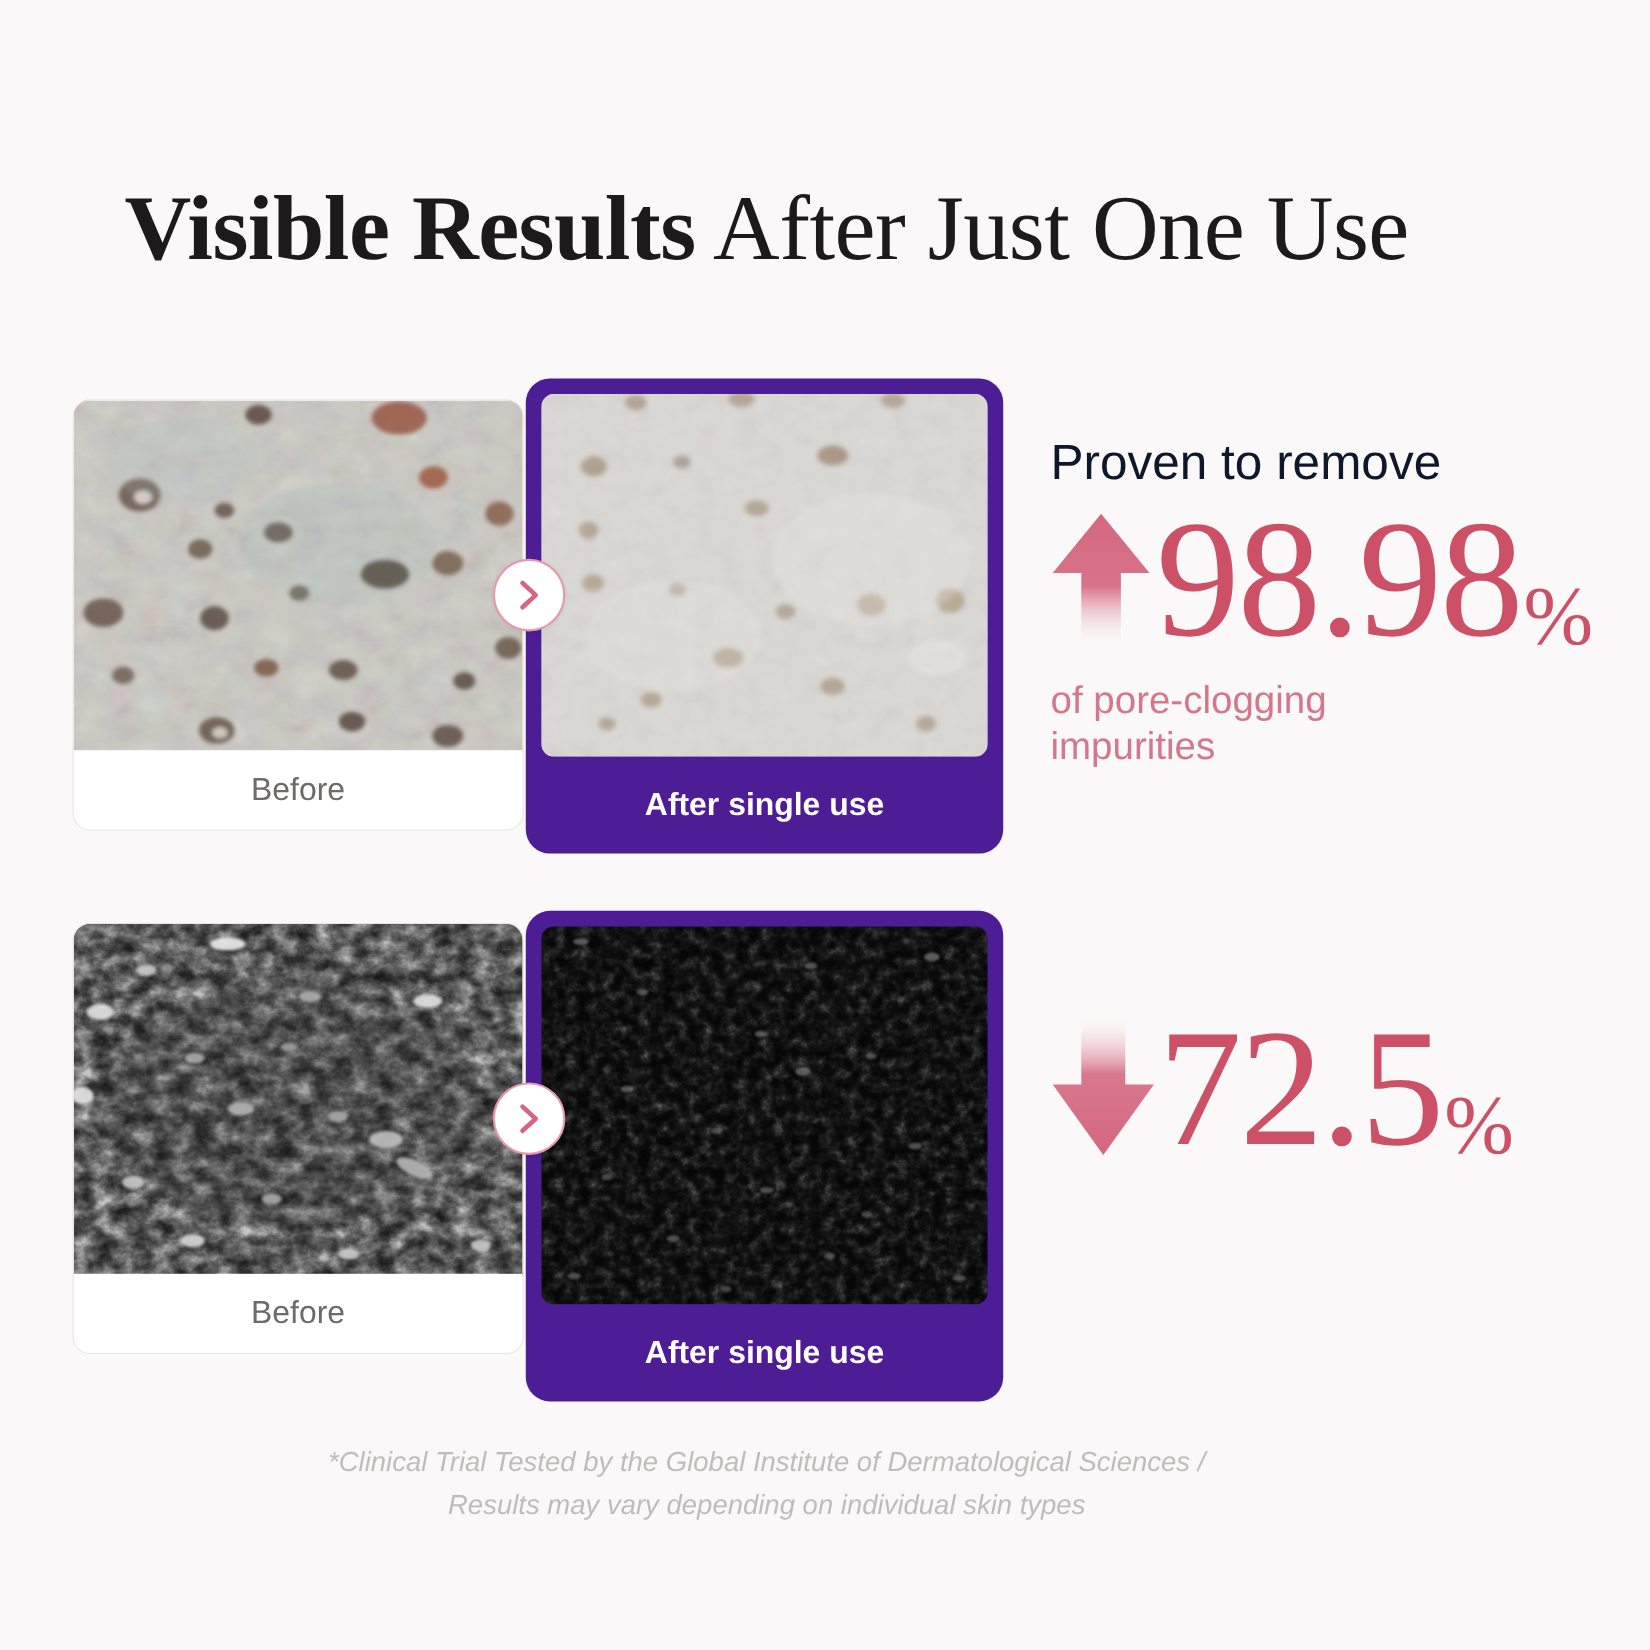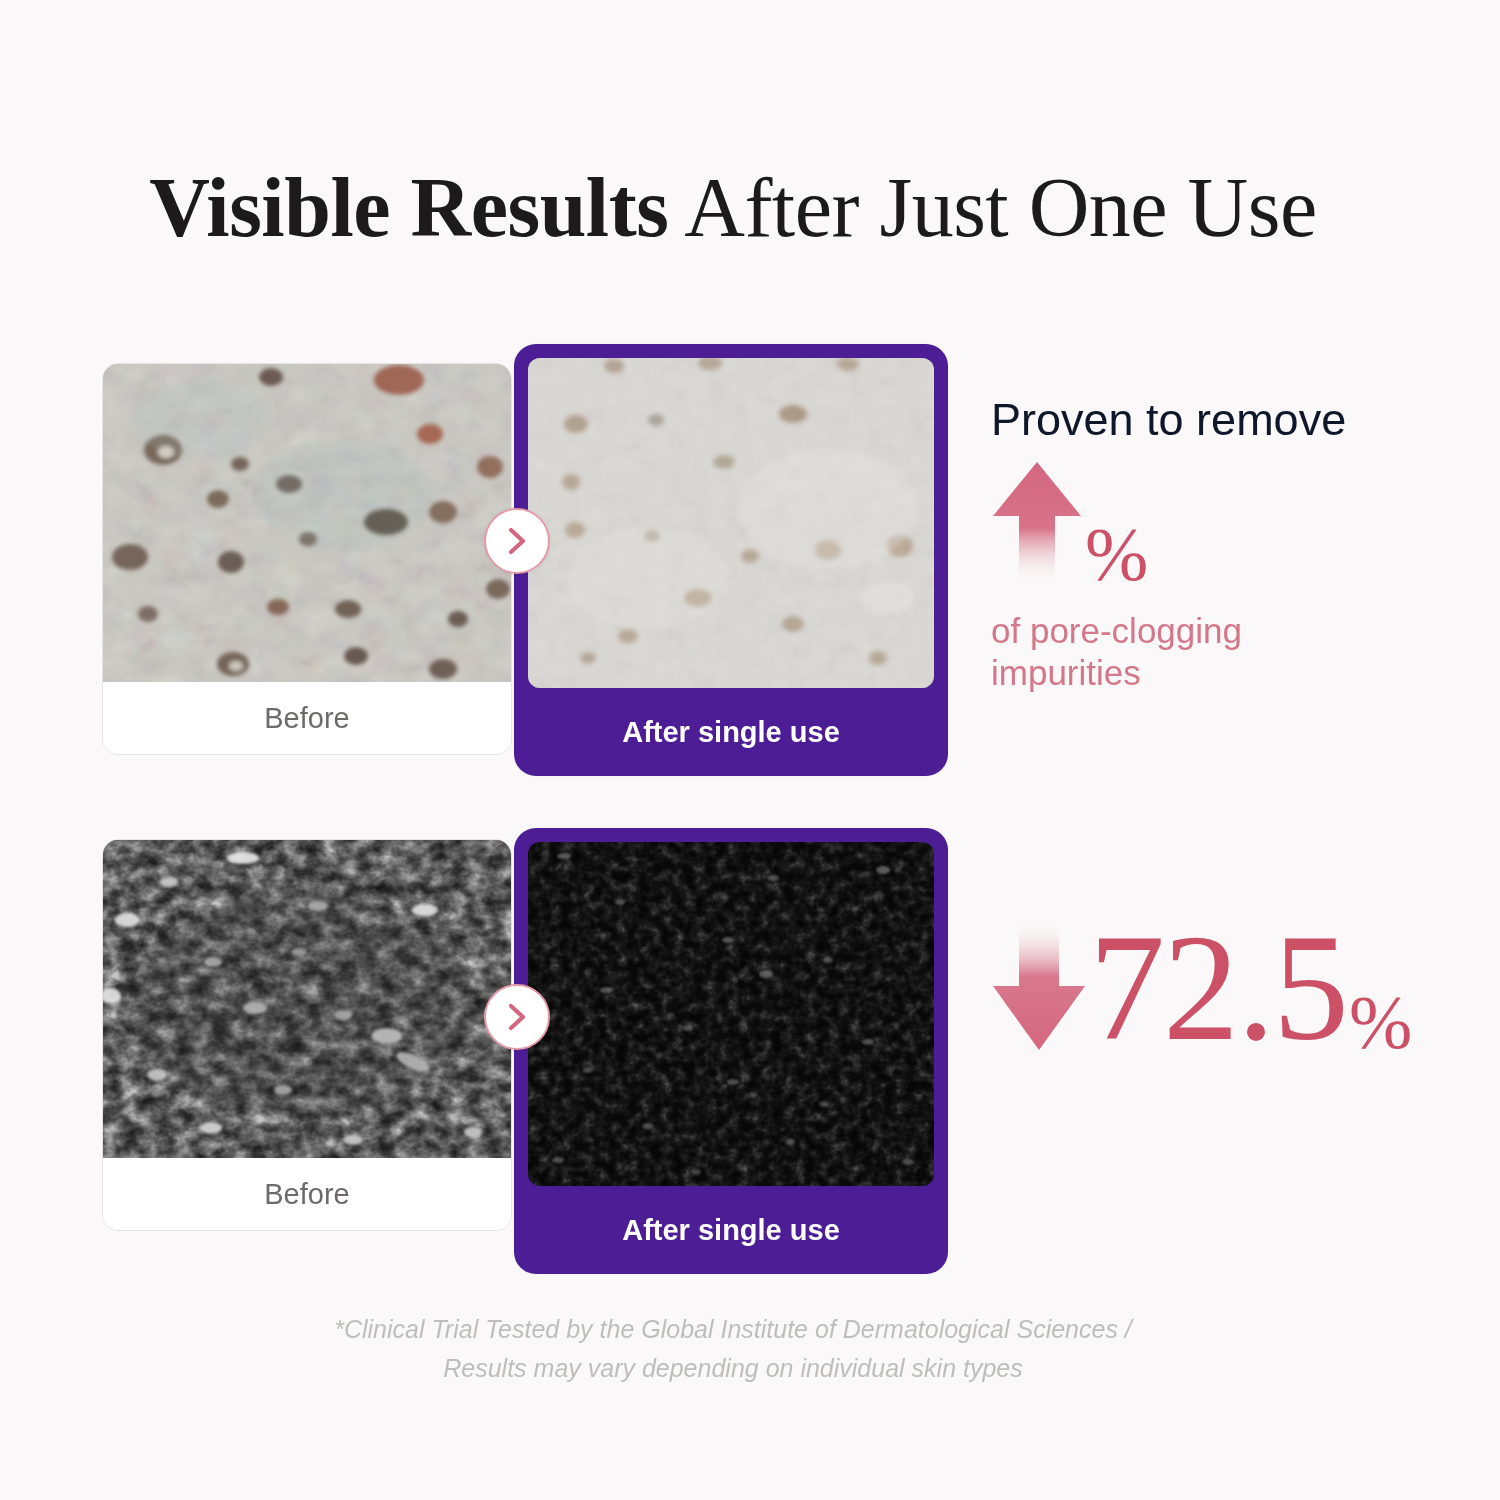--- a/index.html
+++ b/index.html
@@ -8,21 +8,20 @@
     width:1500px; height:1500px;
     background:#FAF8F8;
     font-family:"Liberation Sans", sans-serif;
     overflow:hidden;
   }
 
   #stage {
     position:relative;
     width:1394px; height:1500px;
     background:#FAF8F8;
-    margin-left:36px;
   }
 
   
   .title {
     position:absolute;
     left:0; right:0;
     top:165px;
     text-align:center;
     font-family:"Liberation Serif", serif;
     font-size:84px;
@@ -368,20 +367,21 @@
           <defs>
             <linearGradient id="gradUp" x1="0" y1="0" x2="0" y2="1">
               <stop offset="0%" stop-color="#D4677F" stop-opacity="1"></stop>
               <stop offset="55%" stop-color="#D4677F" stop-opacity="0.92"></stop>
               <stop offset="100%" stop-color="#FAF8F8" stop-opacity="0.05"></stop>
             </linearGradient>
           </defs>
           <path d="M46 2 L90 56 L64 56 L64 122 L28 122 L28 56 L2 56 Z" fill="url(#gradUp)"></path>
         </svg>
       </span>
+      <span class="bignum" style="font-size:152px; margin-left:4px;">98.98</span>
       <span class="pct" style="font-size:76px; margin-left:2px;">%</span>
     </div>
     <div class="sub" style="margin-top:22px;">of pore-clogging
 impurities</div>
   </div>
 
   <div class="stat" style="left:955px; top:906px; width:510px;">
     <div class="figrow" style="margin-top:14px;">
       <span class="arrow-wrap">
         <svg width="96" height="132" viewBox="0 0 96 132">

